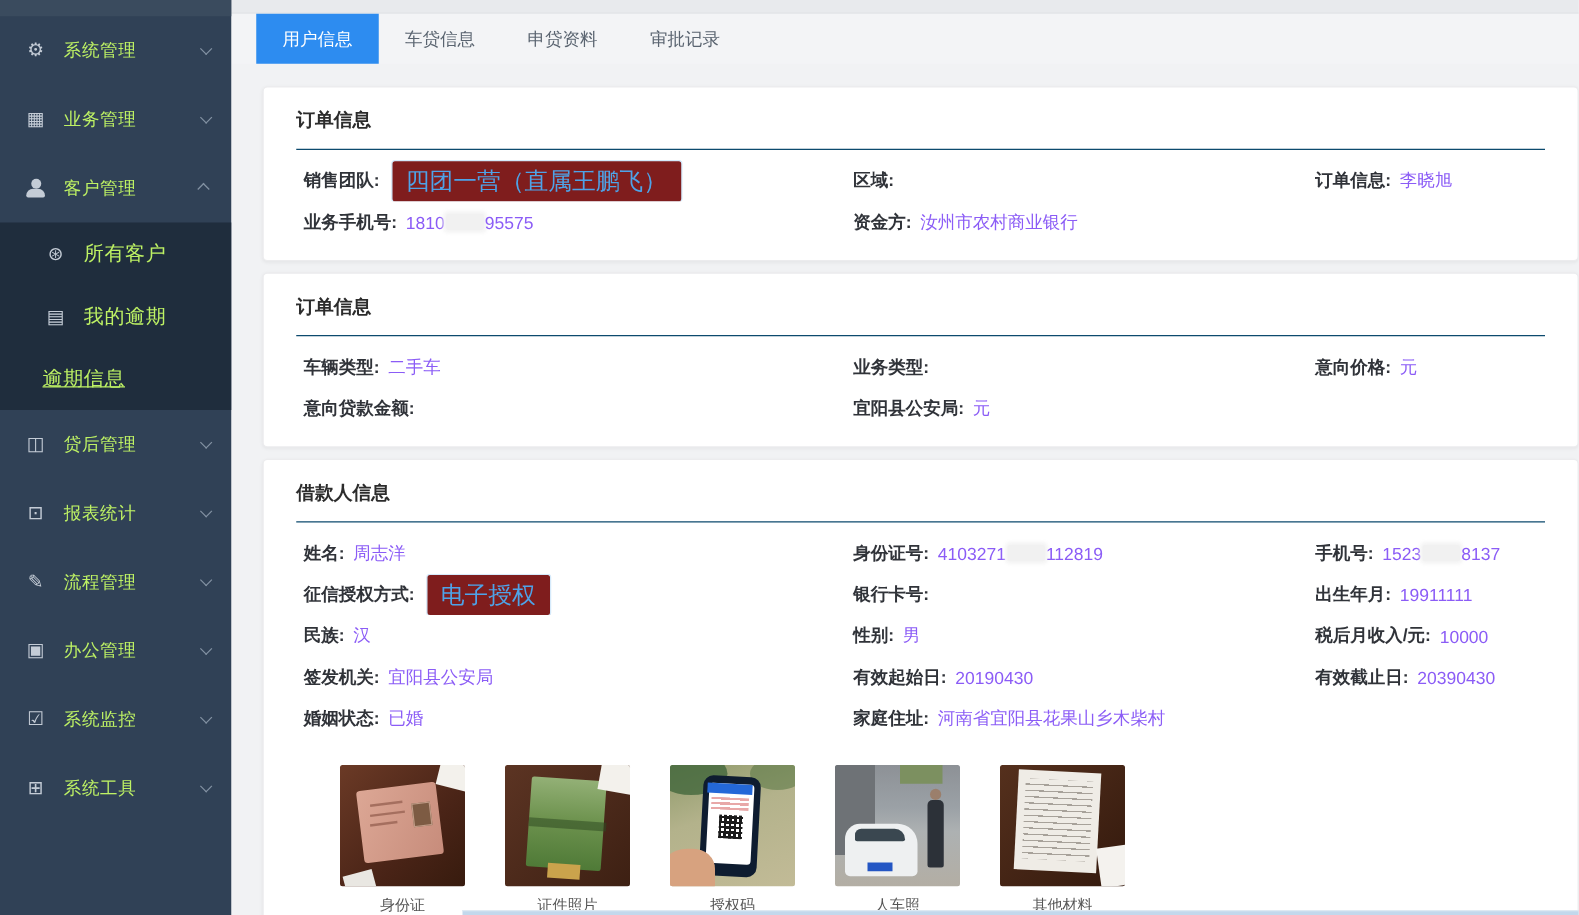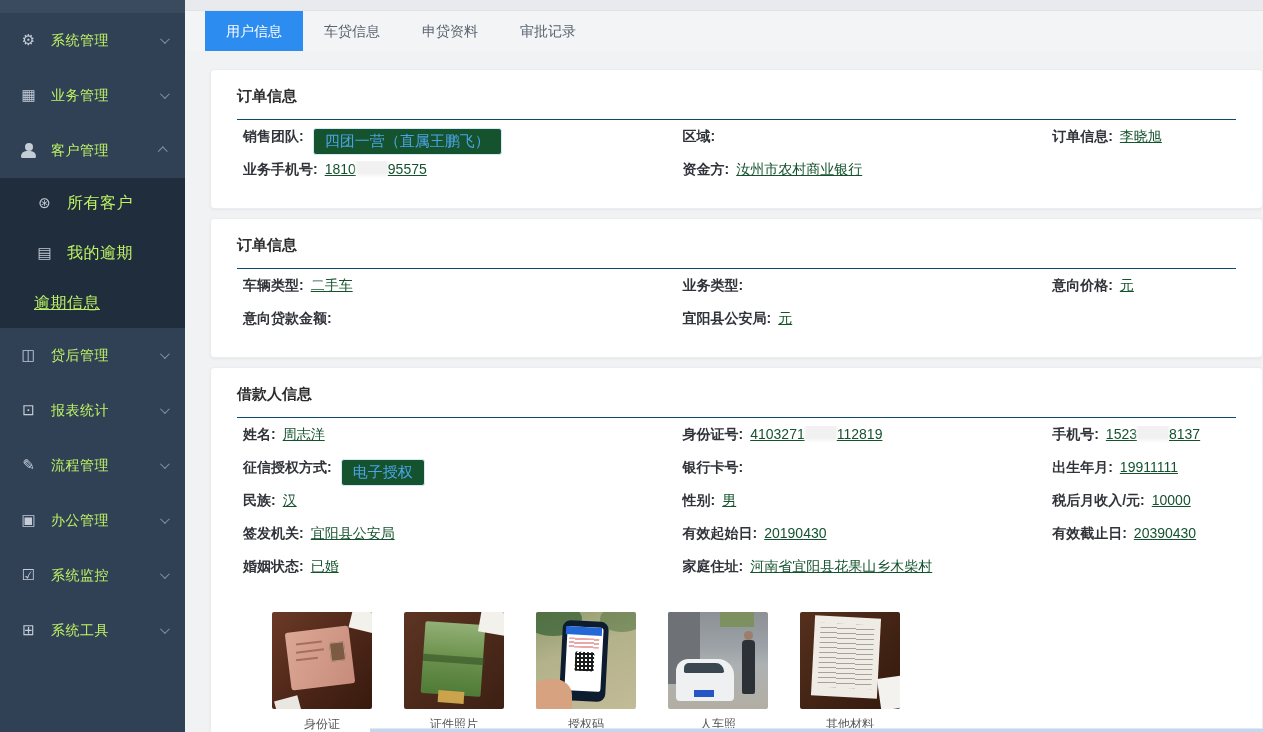--- a/index.html
+++ b/index.html
@@ -38,27 +38,27 @@
   .tabbar { display:flex; padding-left:20px; background:#f3f4f6; }
   .tab { height:40px; line-height:40px; padding:0 21px; font-size:14px; color:#5a6470; cursor:pointer; }
   .tab.active { background:#2d8cf0; color:#fff; }
 
   .content { padding:18px 0 0 25px; }
   .card { background:#fff; border:1px solid #ececee; border-radius:4px;
           box-shadow:0 1px 3px rgba(0,0,0,.05); margin-bottom:9px; padding:0 26px 14px 26px; }
   .card-title { font-size:15px; font-weight:bold; color:#2c2c2c; padding:17px 0 13px 0;
                 border-bottom:1px solid #0c4a6e; margin-bottom:8px; }
   .fgrid { display:grid; grid-template-columns:44% 37% 19%; }
-  .cell { display:flex; align-items:flex-start; height:33px; padding-left:6px; white-space:nowrap; overflow:hidden; }
+  .cell { display:flex; align-items:center; height:33px; padding-left:6px; white-space:nowrap; overflow:hidden; }
   .f-label { font-size:14px; font-weight:bold; color:#303339; }
-  .f-value { font-size:14px; color:#14532d; margin-left:7px;text-decoration:underline; }
+  .f-value { font-size:14px; color:#8b5cf6; margin-left:7px; }
   .f-value.no-gap { margin-left:0; }
   .censor { display:inline-block; width:30px; height:13px; margin:0 1px; vertical-align:middle;
             background:#f1f1f1; box-shadow:0 0 3px 2px rgba(243,243,243,.95); border-radius:2px; }
-  .f-tag { font-size:15px; color:#4ea3e8; background:#14532d; border:1px solid #d5eafb;
+  .f-tag { font-size:19px; color:#4ea3e8; background:#7f1d1d; border:1px solid #d5eafb;
            border-radius:3px; padding:3px 11px; margin-left:9px;font-family:Liberation Mono, monospace; }
   .f-tag:empty { display:none; }
 
   
   .photo-row { display:flex; gap:32px; padding-left:35px; margin-top:21px; }
   .photo-box { width:100px; }
   .ph { width:100px; height:97px; border-radius:2px; position:relative; overflow:hidden; cursor:pointer; }
   .ph div { position:absolute; }
   .ph-cap { margin-top:7px; text-align:center; font-size:12px; color:#555; }
 

